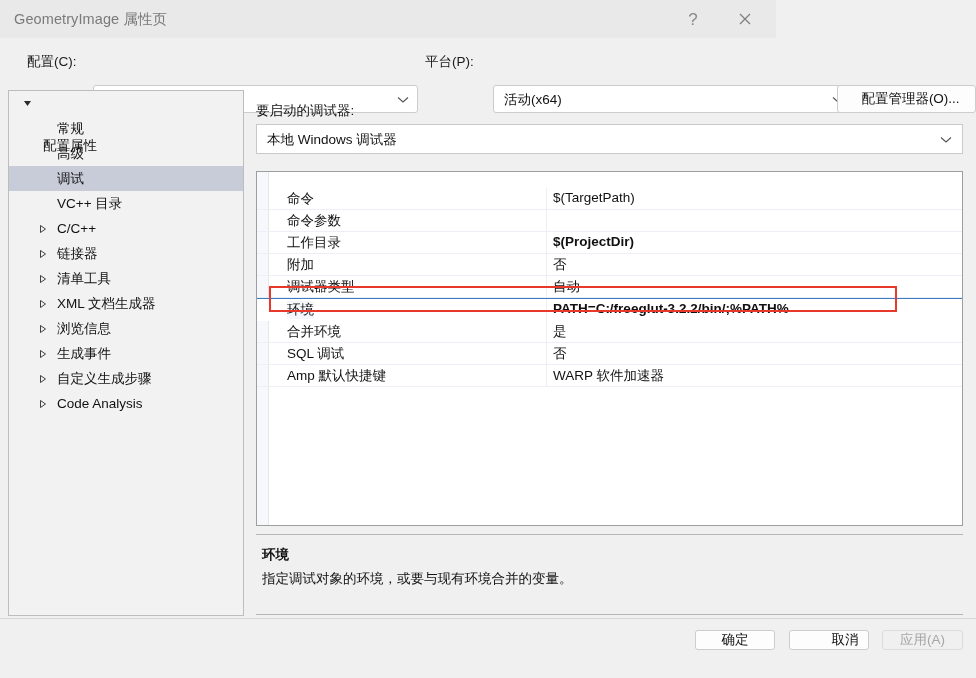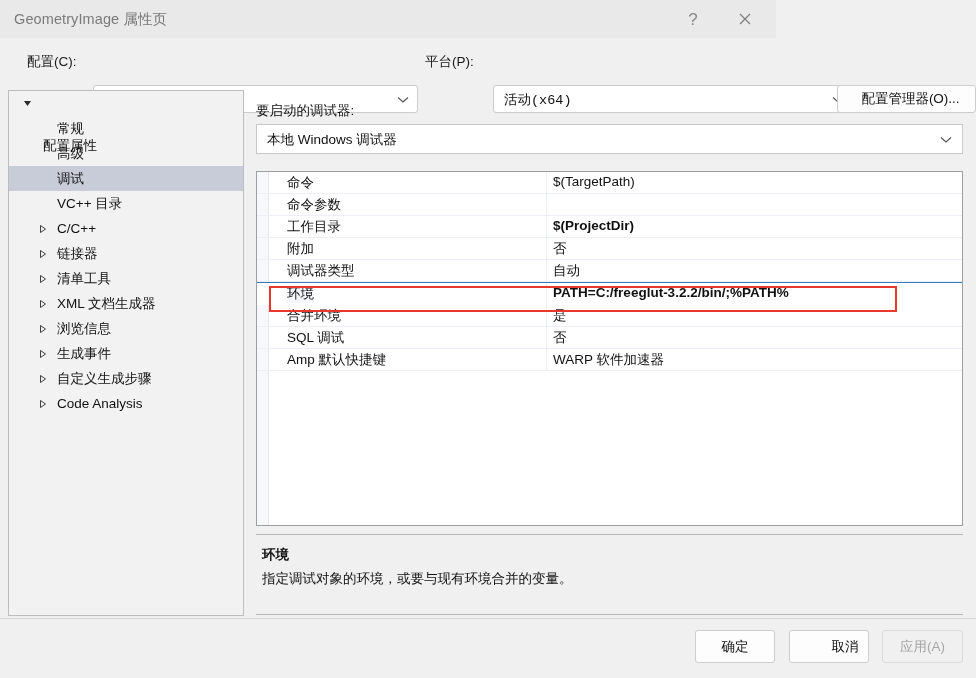--- a/index.html
+++ b/index.html
@@ -84,21 +84,21 @@
     white-space: nowrap;
   }
   .combo .carrow {
     position: absolute;
     right: 8px; top: 0;
     height: 28px;
     display: flex;
     align-items: center;
   }
   .combo.cfg { left: 80px; width: 325px; }
-  .combo.plt { left: 480px; width: 360px; font-family: Liberation Mono, monospace; }
+  .combo.plt { left: 480px; width: 360px; }
 
   .mgr-btn {
     position: absolute;
     left: 824px; top: 47px;
     width: 139px; height: 28px;
     box-sizing: border-box;
     background: #fdfdfd;
     border: 1px solid #cdcdcd;
     border-radius: 3px;
     font-size: 13.5px;
@@ -184,21 +184,21 @@
   }
   .gutter {
     position: absolute;
     left: 0; top: 0;
     width: 11px; height: 100%;
     background: #f7f8fc;
     border-right: 1px solid #e6e6e6;
   }
   .rows {
     position: absolute;
-    left: 0; top: 0;
+    left: 0; top: 16px;
     width: 100%;
   }
   .prow {
     position: relative;
     height: 22px;
     box-sizing: border-box;
     border-bottom: 1px solid #eceff5;
   }
   .prow .pname {
     position: absolute;
@@ -273,21 +273,21 @@
   
   .footsep {
     position: absolute;
     left: 0; top: 618px;
     width: 976px; height: 1px;
     background: #d8d8d8;
   }
   .fbtn {
     position: absolute;
     top: 630px;
-    height: 33px;
+    height: 20px;
     box-sizing: border-box;
     background: #fdfdfd;
     border: 1px solid #cdcdcd;
     border-radius: 3px;
     font-size: 13.5px;
     color: #111;
     display: flex;
     align-items: center;
     justify-content: center;
     white-space: nowrap;

